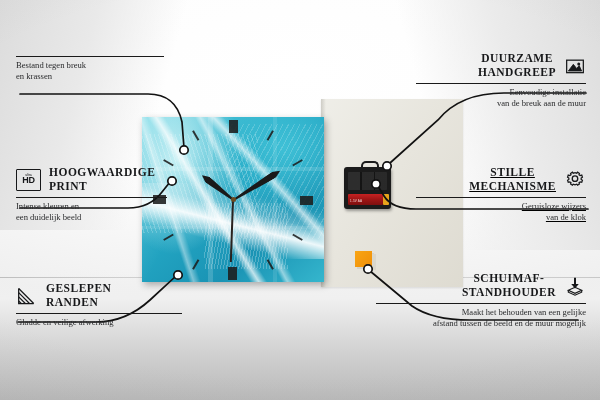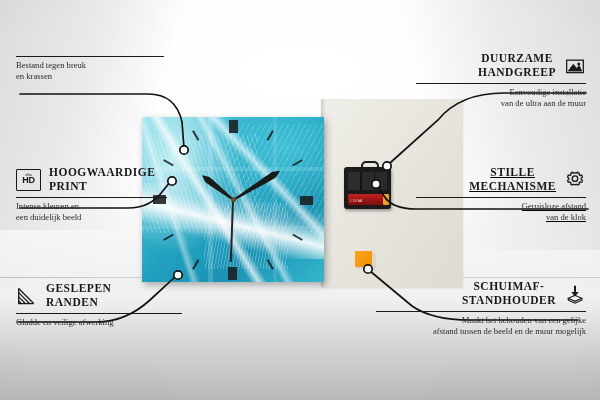--- a/index.html
+++ b/index.html
@@ -320,21 +320,21 @@
           <g fill="none" stroke="#17181a" stroke-width="1.5">
             <rect x="3" y="5" width="20" height="15"></rect>
             <path d="M5 18 L11 10 L15 15 L18 11.5 L21 18 Z" fill="#17181a" stroke-width="1"></path>
             <circle cx="17.5" cy="9.5" r="1.8" fill="#17181a" stroke="none"></circle>
           </g>
         </svg>
       </span>
     </div>
     <div class="co-rule" style="width:170px; margin-left:auto"></div>
     <div class="co-sub">Eenvoudige installatie
-van de ultra aan de muur</div>
+van de breuk aan de muur</div>
   </div>
 
   <div class="callout right" style="right:14px; top:166px; width:182px;text-decoration:underline;">
     <div class="co-head">
       <span class="co-title">STILLE
 MECHANISME</span>
       <span class="ico">
         <svg viewBox="0 0 26 24">
           <g fill="none" stroke="#17181a" stroke-width="1.6">
             <path d="M13 3.2 L15.1 3.9 L16.1 2.6 L18.3 4.1 L17.8 5.7 L19.2 6.6
@@ -342,25 +342,25 @@
                      L19.2 14.3 L17.8 15.2 L18.3 16.8 L16.1 18.3 L15.1 17 L13 17.7
                      L10.9 17 L9.9 18.3 L7.7 16.8 L8.2 15.2 L6.8 14.3 L4.9 14.8
                      L4.1 12.3 L5.6 11.3 L5.6 9.6 L4.1 8.6 L4.9 6.1 L6.8 6.6
                      L8.2 5.7 L7.7 4.1 L9.9 2.6 L10.9 3.9 Z" stroke-width="1.5"></path>
             <circle cx="13" cy="10.4" r="3.3"></circle>
           </g>
         </svg>
       </span>
     </div>
     <div class="co-rule" style="width:170px; margin-left:auto"></div>
-    <div class="co-sub">Geruisloze afstand
+    <div class="co-sub">Geruisloze wijzers
 van de klok</div>
   </div>
 
-  <div class="callout right" style="right:14px; top:280px; width:222px;">
+  <div class="callout right" style="right:14px; top:272px; width:222px;">
     <div class="co-head">
       <span class="co-title">SCHUIMAF-
 STANDHOUDER</span>
       <span class="ico">
         <svg viewBox="0 0 26 24">
           <g fill="none" stroke="#17181a" stroke-width="1.4">
             <path d="M13 2 L13 11" stroke-width="2.4"></path>
             <path d="M8.5 9.6 L13 15 L17.5 9.6 Z" fill="#17181a" stroke="none"></path>
             <path d="M5 17.2 L13 13.6 L21 17.2 L13 20.8 Z"></path>
             <path d="M5 17.2 L5 19.4 L13 23 L21 19.4 L21 17.2"></path>

